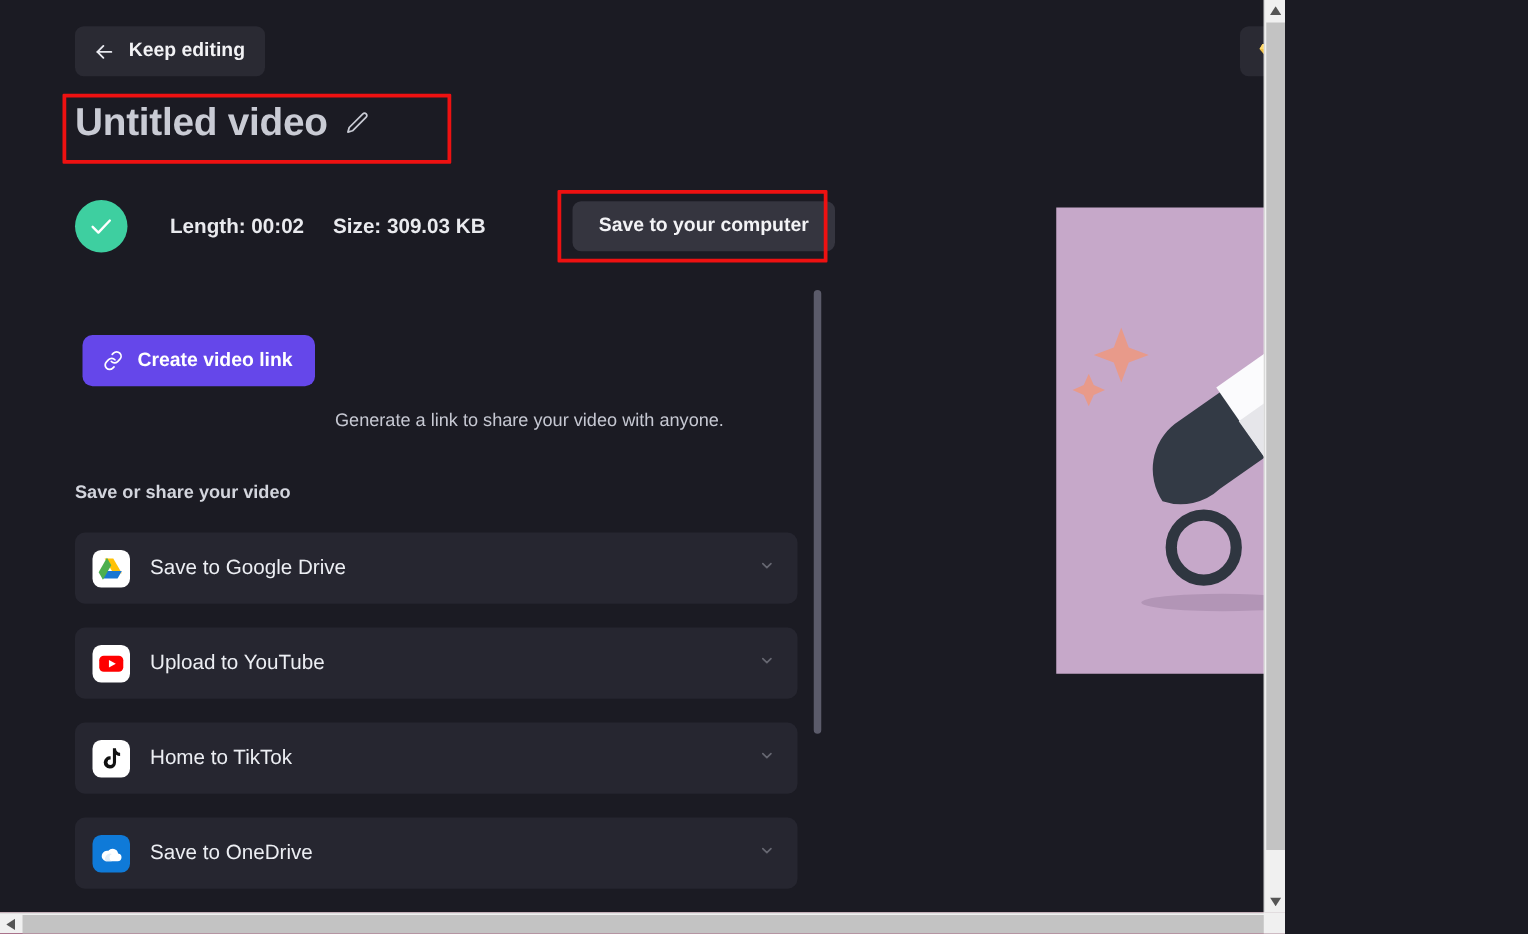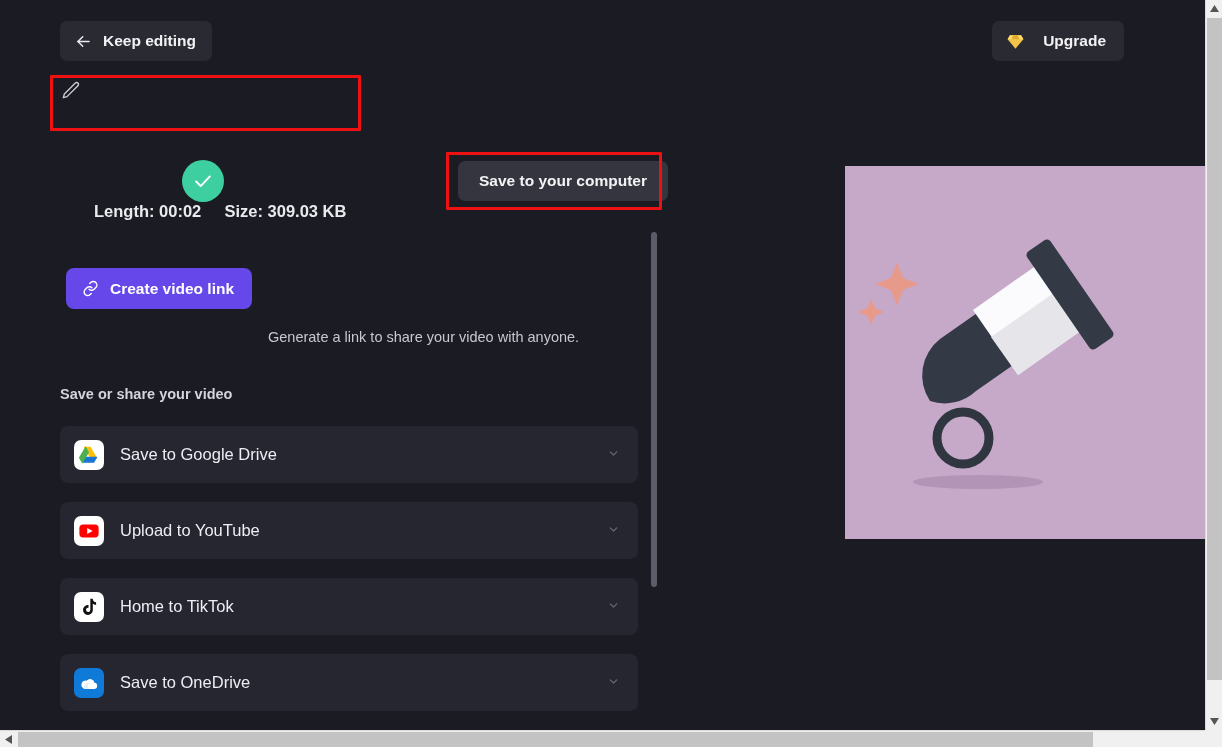--- a/index.html
+++ b/index.html
@@ -4,21 +4,21 @@
 <style>
   * { box-sizing: border-box; margin: 0; padding: 0; }
   html, body {
     width: 1222px; height: 747px;
     background: #1b1b23;
     font-family: "Liberation Sans", sans-serif;
     overflow: hidden;
   }
   .app {
     position: relative;
-    width: 1222px; height: 747px;
+    width: 1028px; height: 747px;
     background: #be185d;
     overflow: hidden;
   }
   
   .canvas {
     position: absolute;
     left: 0; top: 0;
     width: 1205px; height: 730px;
     background: #1b1b23;
     overflow: hidden;
@@ -68,21 +68,21 @@
     font-size: 31px;
     font-weight: bold;
     color: #c9cbd4;
     letter-spacing: -0.2px;
   }
 
   
   .status-row {
     position: absolute;
     left: 60px; top: 160px;
-    display: flex; align-items: center; flex-direction: column;
+    display: flex; align-items: center;
   }
   .check-circle {
     width: 42px; height: 42px; border-radius: 50%;
     background: #3ecfa0;
     display: flex; align-items: center; justify-content: center;
     flex: 0 0 auto;
   }
   .status-text {
     margin-left: 34px;
     font-size: 16.5px; font-weight: bold; color: #e9eaee;
@@ -258,20 +258,21 @@
             <path d="M5 4h14l3 5-10 12L2 9z" fill="#f2c349"></path>
             <path d="M5 4h14l3 5H2z" fill="#ffd96b"></path>
             <path d="M9 4h6l2 5H7z" fill="#e0a92c"></path>
           </svg>
         </span>
         <span>Upgrade</span>
       </button>
     </div>
 
     <div class="title-wrap">
+      <div class="title-text">Untitled video</div>
       <span class="ico">
         <svg width="21" height="21" viewBox="0 0 24 24" fill="none" stroke="#c9cbd4" stroke-width="1.6" stroke-linecap="round" stroke-linejoin="round">
           <path d="M17.5 3.5a2.1 2.1 0 0 1 3 3L8 19l-4.2 1.2L5 16z"></path>
         </svg>
       </span>
     </div>
 
     <div class="status-row">
       <div class="check-circle">
         <svg width="22" height="22" viewBox="0 0 24 24" fill="none" stroke="#ffffff" stroke-width="2.1" stroke-linecap="round" stroke-linejoin="round">

